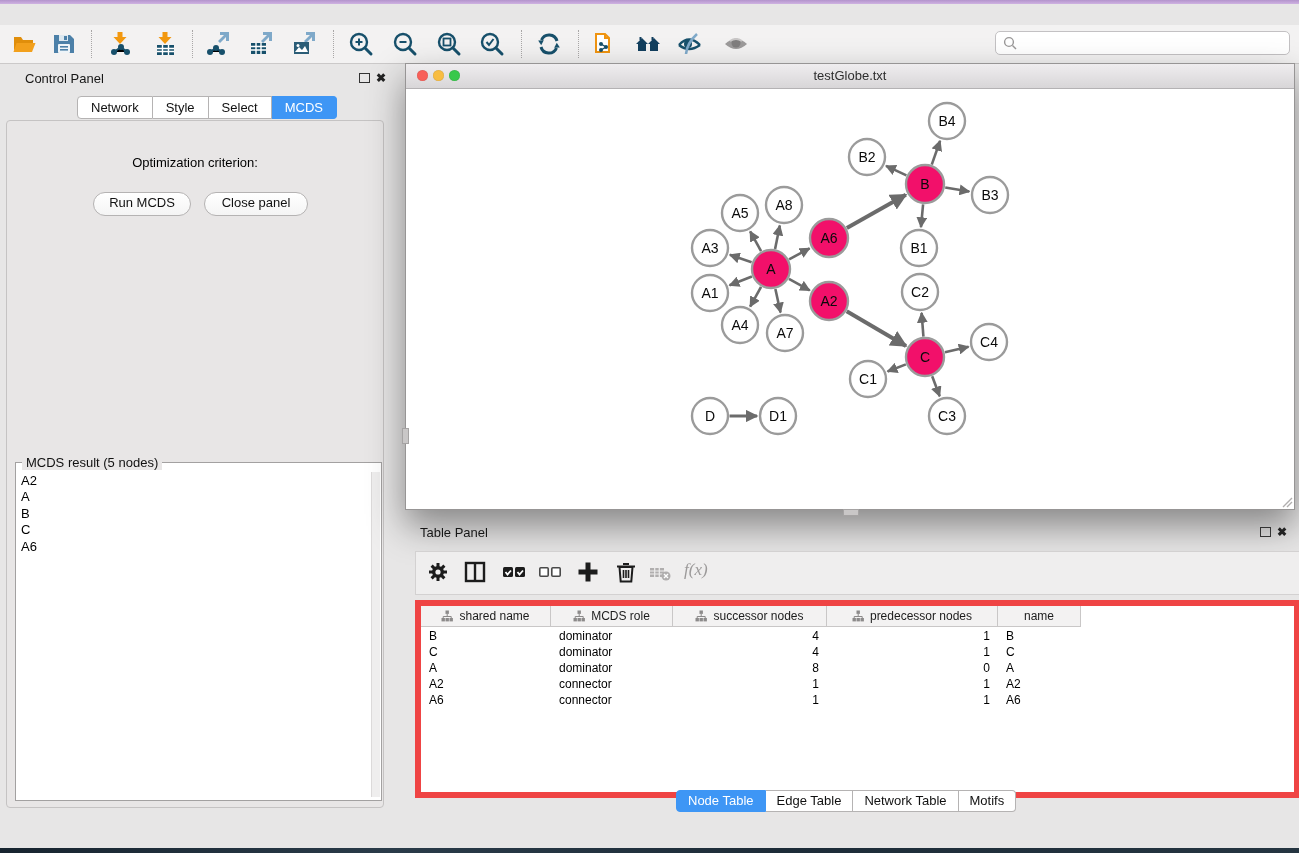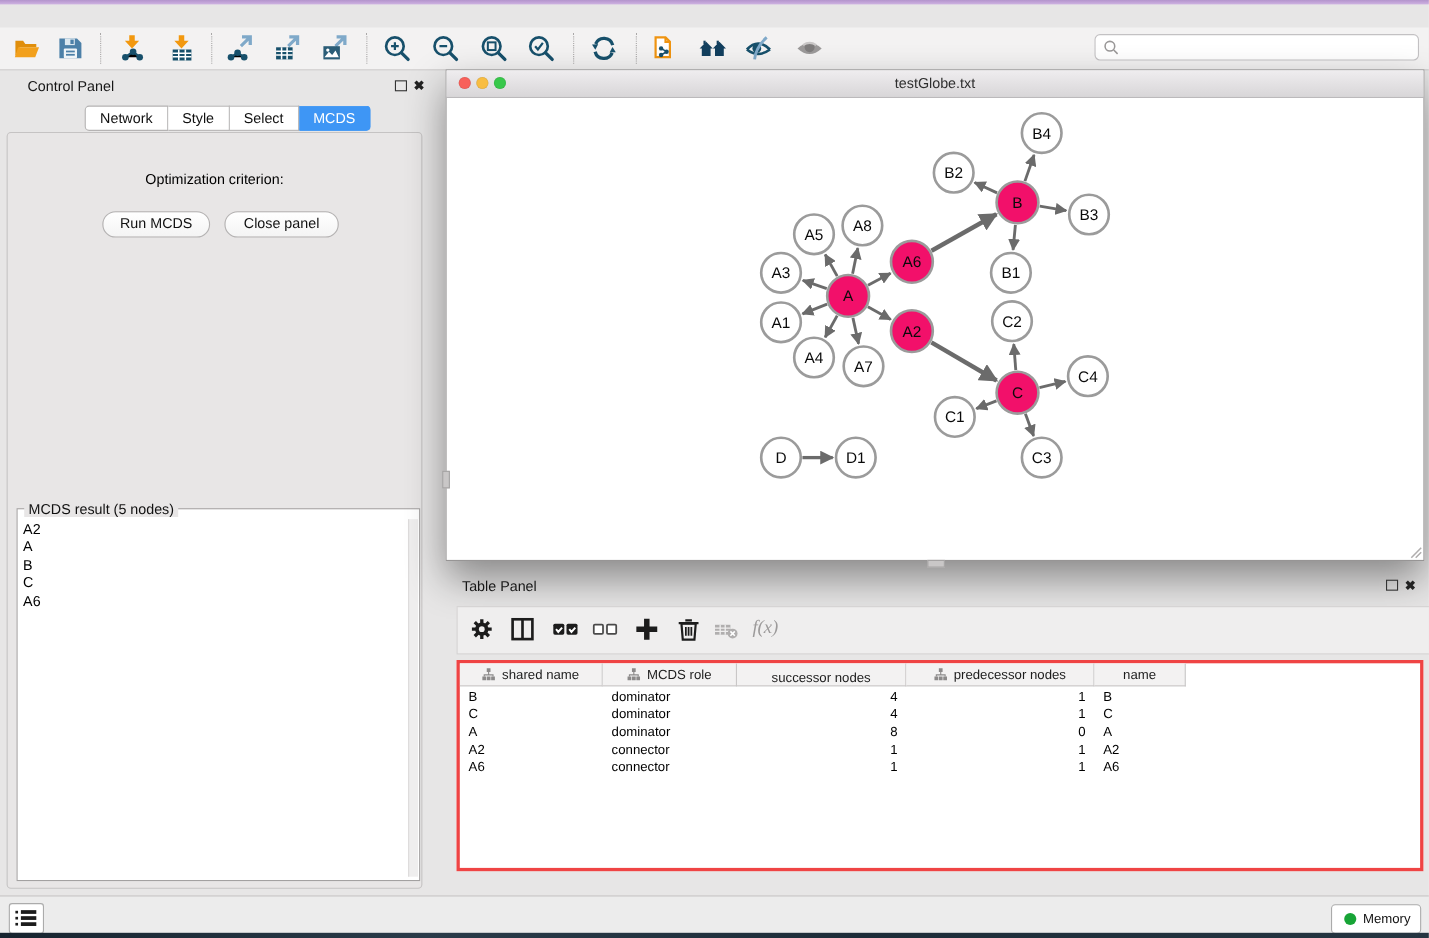--- a/index.html
+++ b/index.html
@@ -47,21 +47,21 @@
   .net-window{left:405px;top:63px;width:888px;height:445px;background:#fff;border:1px solid #979595;
     box-shadow:0 16px 34px rgba(0,0,0,.42);}
   .net-titlebar{left:0;top:0;width:100%;height:24px;background:linear-gradient(#efedef,#d8d6d8);
     border-bottom:1px solid #b4b2b4;}
   .net-title{width:100%;text-align:center;line-height:24px;font-size:13px;color:#2e2e2e;}
   .tl-s{width:11px;height:11px;border-radius:50%;top:6px;box-shadow:inset 0 0 1px rgba(0,0,0,.3);}
   
   .tp-toolbar{left:415px;top:551px;width:873px;height:42px;background:#efeeee;border:1px solid #d3d1d1;padding-left:35px;}
   .tp-icon{top:8px;width:24px;height:24px;cursor:pointer;}
   .fx{font-family:"Liberation Serif",serif;font-style:italic;font-size:17px;color:#9c9a9a;}
-  .tp-table{left:415px;top:600px;width:873px;height:186px;background:#fff;border:3px solid #ef4444;overflow:hidden;}
+  .tp-table{left:415px;top:600px;width:873px;height:186px;background:#fff;border:6px solid #ef4444;overflow:hidden;}
   .th-row{left:0;top:0;height:21px;display:flex;}
   .th{box-sizing:border-box;height:21px;background:#f3f2f2;border-right:1px solid #c9c7c7;
     border-bottom:1px solid #c9c7c7;display:flex;align-items:center;justify-content:center;
     font-size:12px;color:#1c1c1c;gap:6px;cursor:pointer;}
   .tr{left:0;display:flex;height:16px;}
   .td{box-sizing:border-box;font-size:12px;color:#000;line-height:16px;padding:0 8px;white-space:nowrap;}
   .bot-tab{height:20px;line-height:20px;padding:0 11px;background:#fff;border:1px solid #b5b3b3;
     border-left:none;font-size:13px;color:#111;cursor:pointer;}
   .bot-tab:first-child{border-left:1px solid #b5b3b3;border-radius:4px 0 0 4px;}
   .bot-tab:last-child{border-radius:0 4px 4px 0;}
@@ -468,21 +468,21 @@
               <g fill="#8c8a8a">
                 <rect x="4.5" y="0.5" width="3.4" height="3.4"></rect>
                 <rect x="0.5" y="8" width="3.4" height="3.4"></rect>
                 <rect x="4.5" y="8" width="3.4" height="3.4"></rect>
                 <rect x="8.5" y="8" width="3.4" height="3.4"></rect>
               </g>
               <path d="M6.2 4v2.5M2.2 8V6.5h8V8" stroke="#8c8a8a" fill="none"></path>
             </svg>
             <span>MCDS role</span>
           </div>
-          <div class="th" style="width: 154px; flex-direction: column;">
+          <div class="th" style="width: 154px;">
             <svg width="12" height="12">
               <g fill="#8c8a8a">
                 <rect x="4.5" y="0.5" width="3.4" height="3.4"></rect>
                 <rect x="0.5" y="8" width="3.4" height="3.4"></rect>
                 <rect x="4.5" y="8" width="3.4" height="3.4"></rect>
                 <rect x="8.5" y="8" width="3.4" height="3.4"></rect>
               </g>
               <path d="M6.2 4v2.5M2.2 8V6.5h8V8" stroke="#8c8a8a" fill="none"></path>
             </svg>
             <span>successor nodes</span>
@@ -535,35 +535,23 @@
           <div class="tr abs" style="top: 86px;">
             <div class="td" style="width: 130px; text-align: left;">A6</div>
             <div class="td" style="width: 122px; text-align: left;">connector</div>
             <div class="td" style="width: 154px; text-align: right;">1</div>
             <div class="td" style="width: 171px; text-align: right;">1</div>
             <div class="td" style="width: 83px; text-align: left;">A6</div>
           </div>
         </div>
     </div>
 
+    <div class="abs" style="left:271px;top:273px;display:flex;" id="bottom-tabs">
+        <div class="bot-tab sel">Node Table</div>
+        <div class="bot-tab">Edge Table</div>
+        <div class="bot-tab">Network Table</div>
+        <div class="bot-tab">Motifs</div>
+      </div>
   </div>
 
-  <div class="abs statusbar">
-    <div class="abs list-btn icon">
-      <svg width="28" height="24" style="margin:1px 0 0 4px">
-          <g fill="#1c1c1c">
-            <rect x="1" y="5" width="2.4" height="2.4"></rect>
-            <rect x="1" y="10.5" width="2.4" height="2.4"></rect>
-            <rect x="1" y="16" width="2.4" height="2.4"></rect>
-            <rect x="6" y="4.4" width="14" height="3.4"></rect>
-            <rect x="6" y="9.9" width="14" height="3.4"></rect>
-            <rect x="6" y="15.4" width="14" height="3.4"></rect>
-          </g>
-        </svg>
-    </div>
-    <div class="abs mem-btn">
-      <span class="abs mem-dot"></span>
-      <span class="abs mem-label">Memory</span>
-    </div>
-  </div>
   <div class="abs wall-bottom"></div>
 
 </div>
 
 </body></html>

